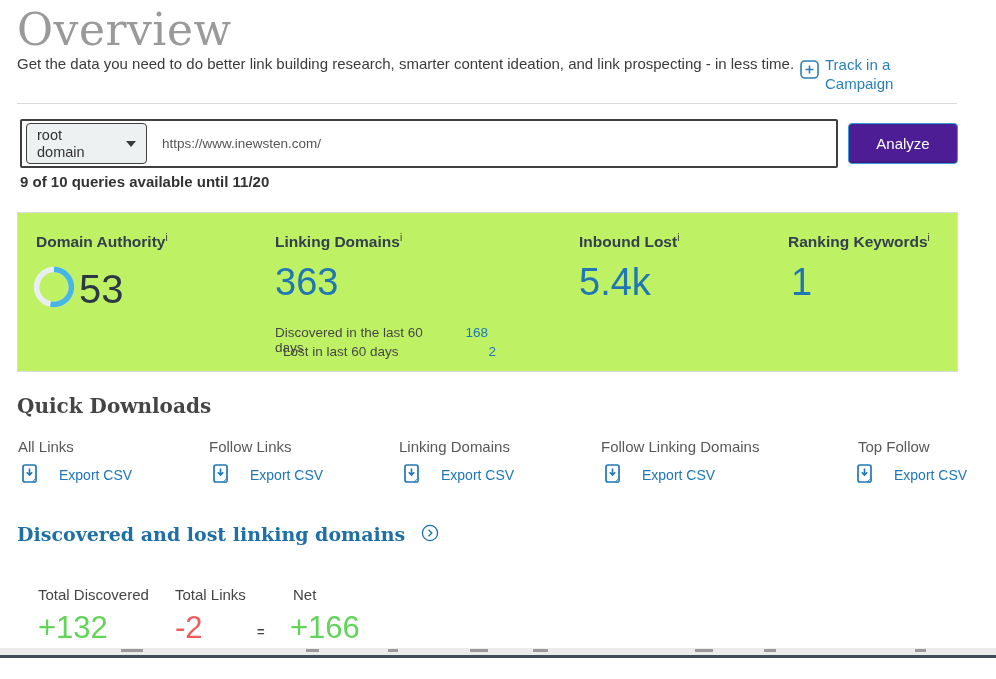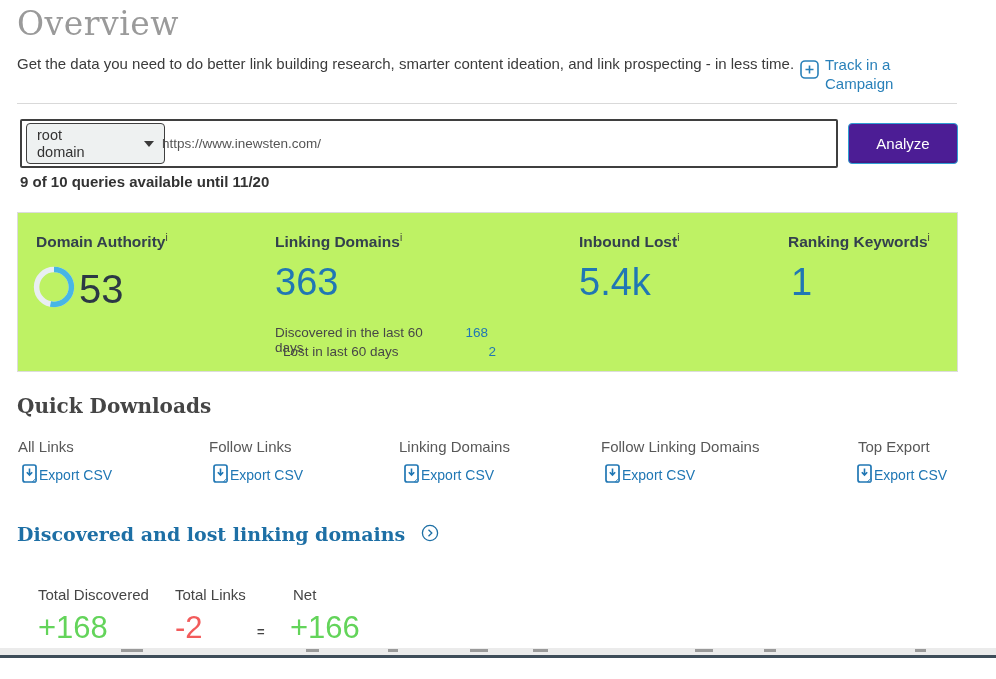--- a/index.html
+++ b/index.html
@@ -13,21 +13,21 @@
     overflow: hidden;
     color: #3f3f3f;
   }
   .abs { position: absolute; }
 
   
   .page-title {
     left: 17px; top: 4px;
     font-family: "DejaVu Serif", serif;
     font-weight: 400;
-    font-size: 33px;
+    font-size: 44px;
     color: #9a9a9a;
     letter-spacing: 0.5px;
   }
   .page-desc {
     left: 17px; top: 53px;
     width: 778px;
     font-size: 15px;
     line-height: 21px;
     color: #3b3b3b;
   }
@@ -50,21 +50,21 @@
   
   .search-box {
     left: 20px; top: 119px;
     width: 818px; height: 49px;
     border: 2px solid #3f3f3f;
     border-radius: 2px;
     background: #fff;
   }
   .scope-dropdown {
     left: 26px; top: 123px;
-    width: 139px; height: 41px;
+    width: 121px; height: 41px;
     background: #eef1f1;
     border: 1px solid #3f3f3f;
     border-radius: 4px;
     display: flex;
     align-items: center;
     justify-content: space-between;
     padding: 0 10px;
     cursor: pointer;
   }
   .scope-label { font-size: 14.5px; line-height: 17px; color: #333; width: 62px; }
@@ -128,21 +128,21 @@
   
   .section-heading {
     font-family: "DejaVu Serif", serif;
     font-weight: bold;
     color: #454545;
   }
   .qd-title { left: 17px; top: 394px; font-size: 20px; }
   .qd-label { top: 438px; font-size: 15px; color: #585858; }
   .qd-export {
     top: 464px;
-    display: flex; align-items: center; gap: 2px;
+    display: flex; align-items: center; gap: 22px;
     color: #2077b4; font-size: 14px;
     cursor: pointer;
   }
 
   
   .dl-title {
     left: 17px; top: 522px;
     font-size: 19px;
     color: #1d6fa5;
     display: flex; align-items: center; gap: 16px;
@@ -232,21 +232,21 @@
     </div>
     <div class="abs metric-value" style="left:773px; top:48px;">1</div>
   </div>
 
   <div class="abs section-heading qd-title">Quick Downloads</div>
 
   <div class="abs qd-label" style="left:18px;">All Links</div>
   <div class="abs qd-label" style="left:209px;">Follow Links</div>
   <div class="abs qd-label" style="left:399px;">Linking Domains</div>
   <div class="abs qd-label" style="left:601px;">Follow Linking Domains</div>
-  <div class="abs qd-label" style="left:858px;">Top Export</div>
+  <div class="abs qd-label" style="left:858px;">Top Follow</div>
 
   <div class="abs qd-export" style="left:22px;">
     <span><svg width="15" height="19" viewBox="0 0 15 19">
           <rect x="1" y="1" width="13" height="17" rx="2" fill="none" stroke="#2077b4" stroke-width="1.7"></rect>
           <path d="M7.5 4.5 v6 M4.8 8.2 L7.5 11 L10.2 8.2" fill="none" stroke="#2077b4" stroke-width="1.6"></path>
           <path d="M10.5 17.8 L13.8 14.5 L13.8 17.8 Z" fill="#fff" stroke="#2077b4" stroke-width="1"></path>
         </svg></span>
     <span>Export CSV</span>
   </div>
   <div class="abs qd-export" style="left:213px;">
@@ -289,21 +289,21 @@
         <circle cx="9" cy="9" r="7.6" fill="none" stroke="#1d6fa5" stroke-width="1.3"></circle>
         <path d="M7.5 5.8 L10.8 9 L7.5 12.2" fill="none" stroke="#1d6fa5" stroke-width="1.3"></path>
       </svg>
     </span>
   </div>
 
   <div class="abs stat-label" style="left:38px;">Total Discovered</div>
   <div class="abs stat-label" style="left:175px;">Total Links</div>
   <div class="abs stat-label" style="left:293px;">Net</div>
 
-  <div class="abs stat-value val-green" style="left:38px;">+168</div>
+  <div class="abs stat-value val-green" style="left:38px;">+132</div>
   <div class="abs stat-value val-red" style="left:175px;">-2</div>
   <div class="abs equals-sign">=</div>
   <div class="abs stat-value val-green" style="left:290px;">+166</div>
 
   <div class="abs cutoff-strip">
     <i class="cutoff-dash" style="left:121px; width:22px;"></i>
     <i class="cutoff-dash" style="left:306px; width:13px;"></i>
     <i class="cutoff-dash" style="left:388px; width:10px;"></i>
     <i class="cutoff-dash" style="left:470px; width:18px;"></i>
     <i class="cutoff-dash" style="left:533px; width:15px;"></i>

